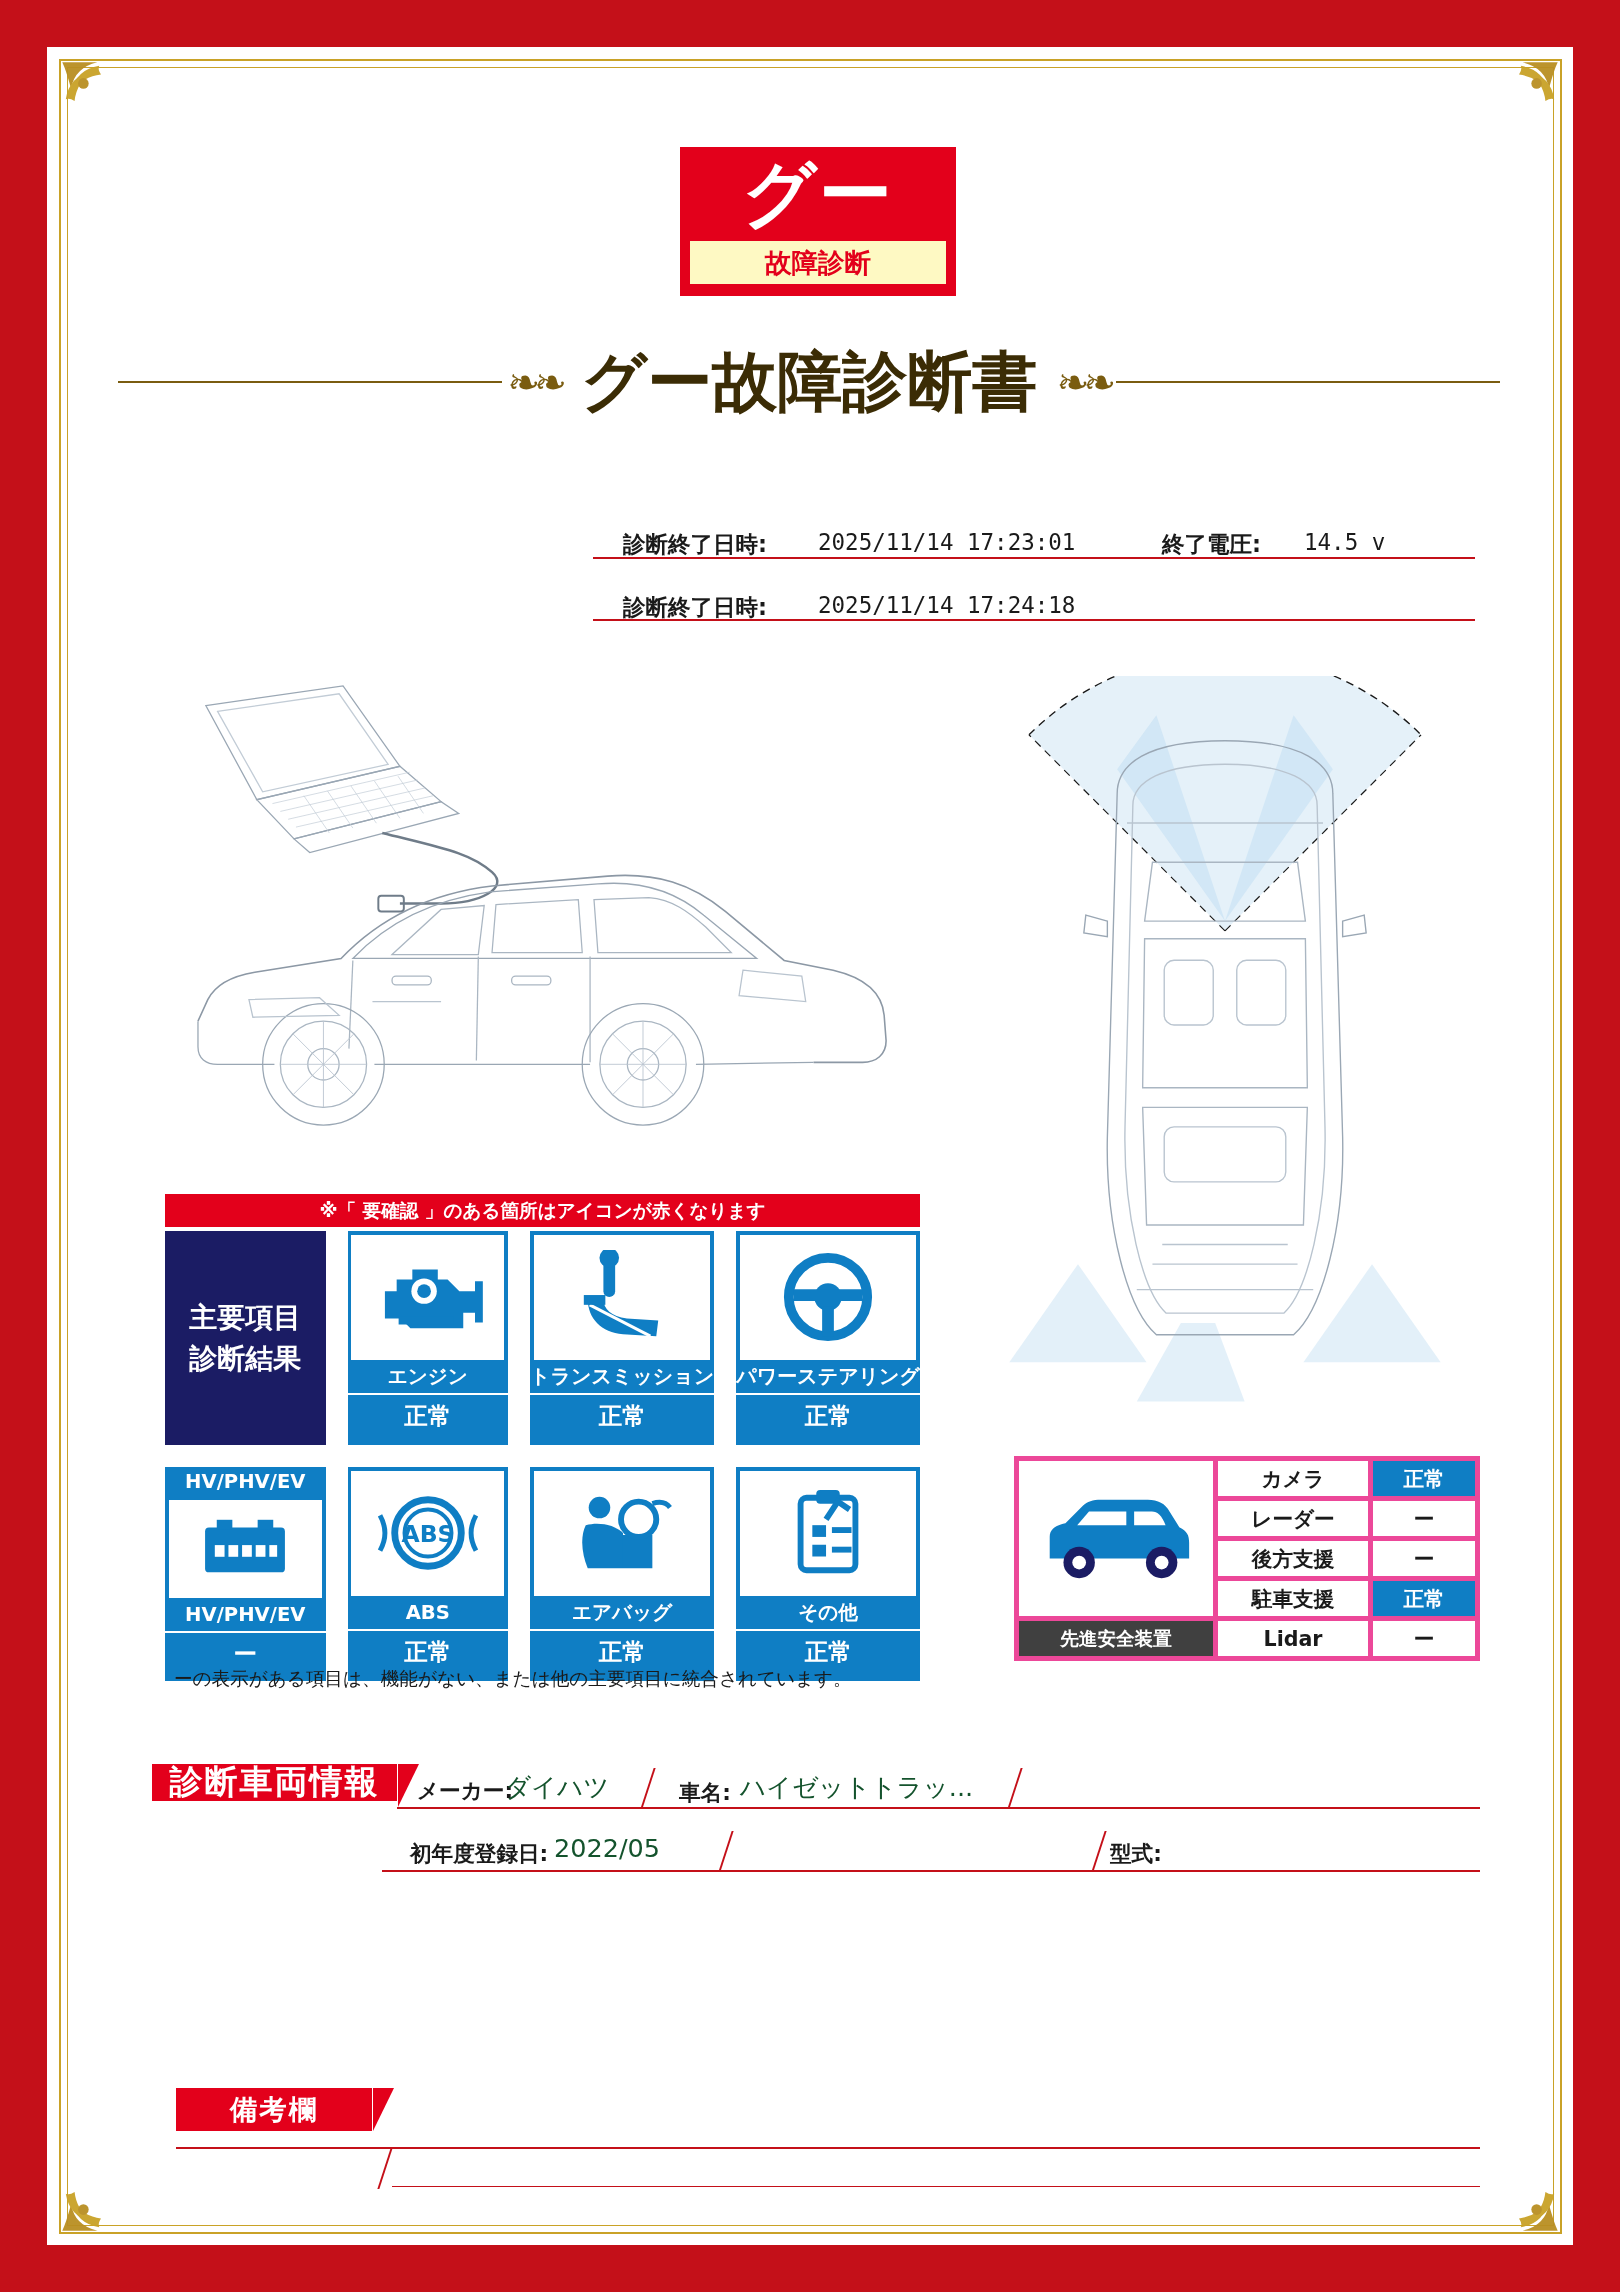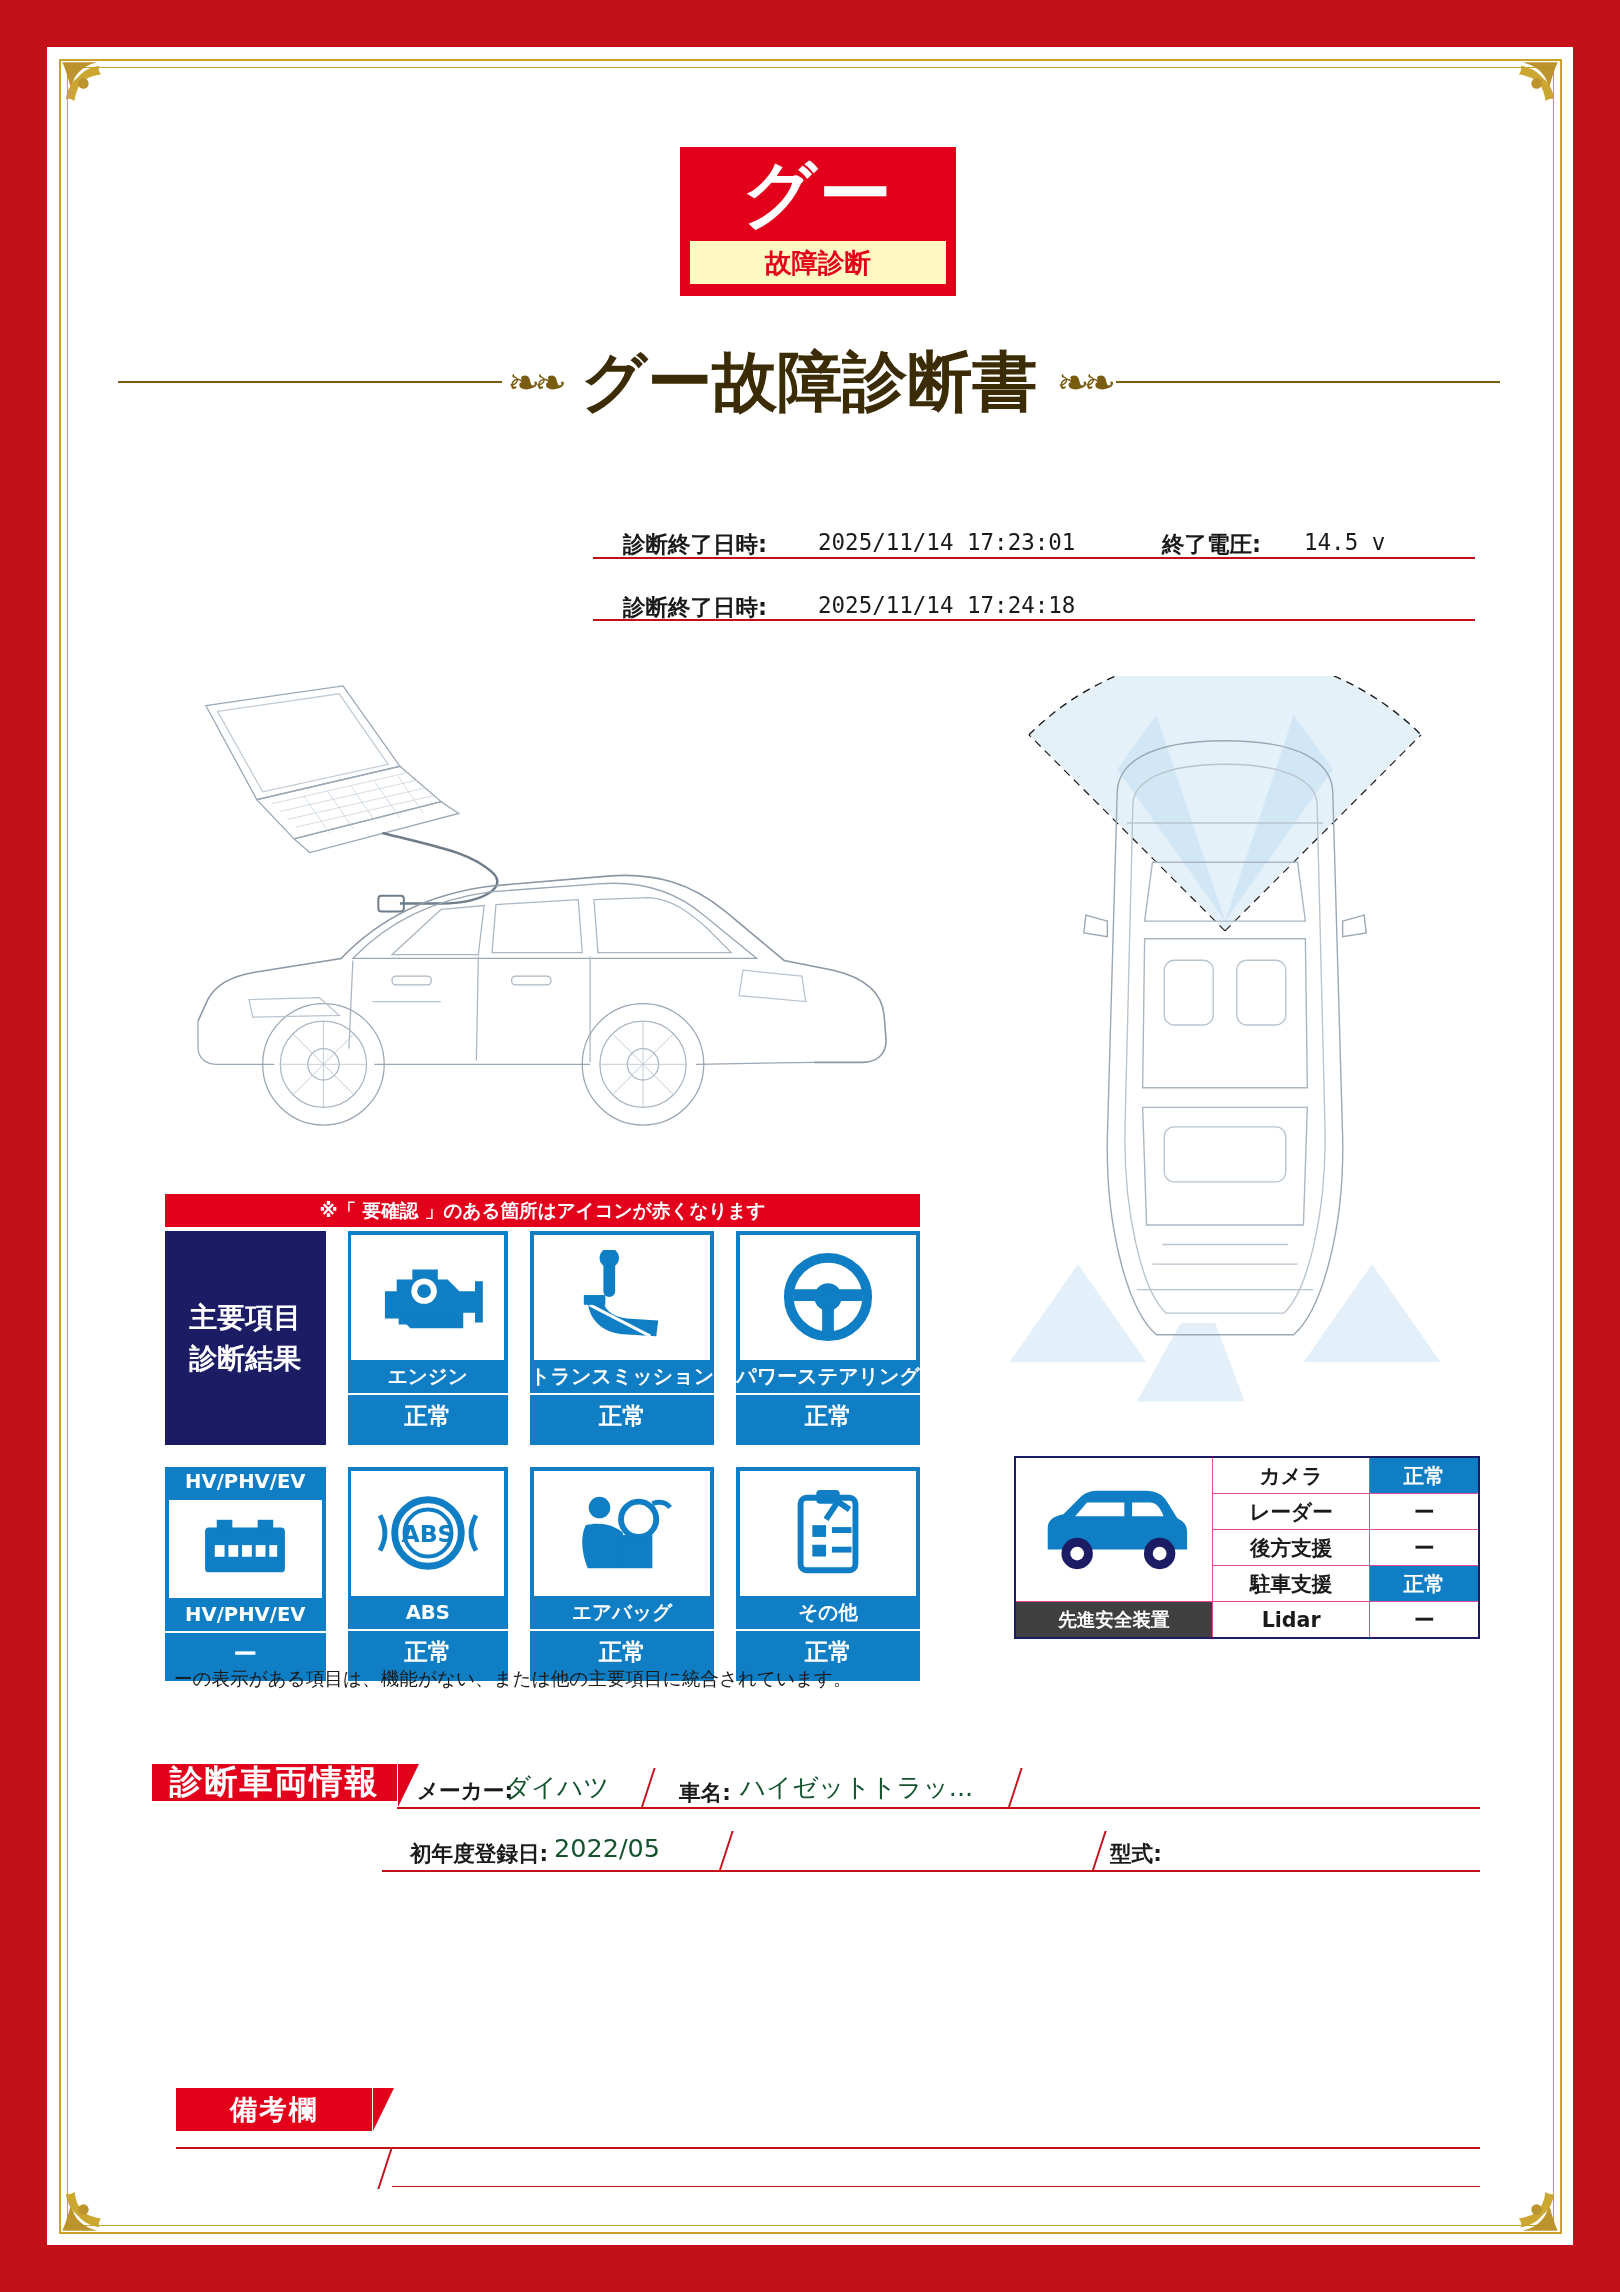--- a/index.html
+++ b/index.html
@@ -275,21 +275,21 @@
   
   .adas {
     position: absolute;
     left: 1014px; top: 1456px;
     width: 466px;
     border: 2px solid #1b1c64;
     border-collapse: collapse;
     font-family: "DejaVu Sans", sans-serif;
   }
   .adas td {
-    border: 1px solid #ec4899;
+    border: 5px solid #ec4899;
     height: 35px;
     font-size: 20.6px;
     font-weight: bold;
     text-align: center;
     padding: 0;
   }
   .adas .namecell { background: #ffffff; color: #1a1a1a; width: 157px; }
   .adas .statcell { width: 108px; color: #1a1a1a; }
   .adas .statcell.ok { background: #0f7ec4; color: #ffffff; }
   .adas .titlecell {

